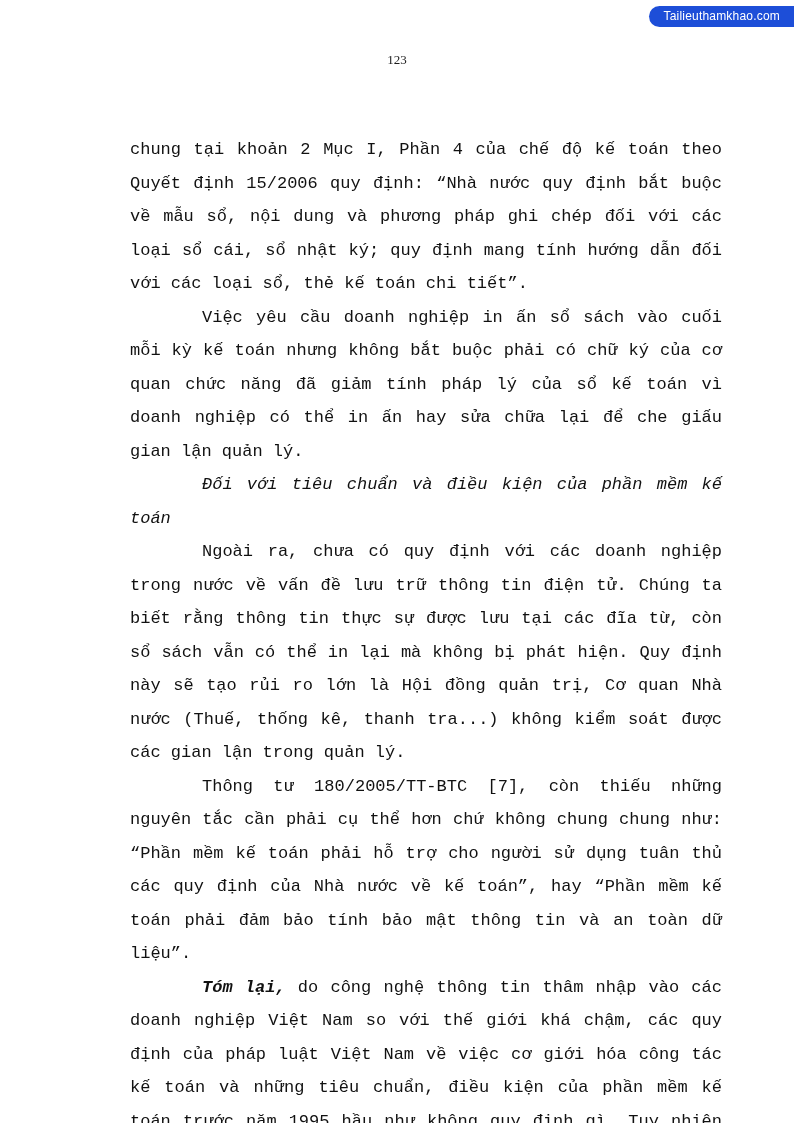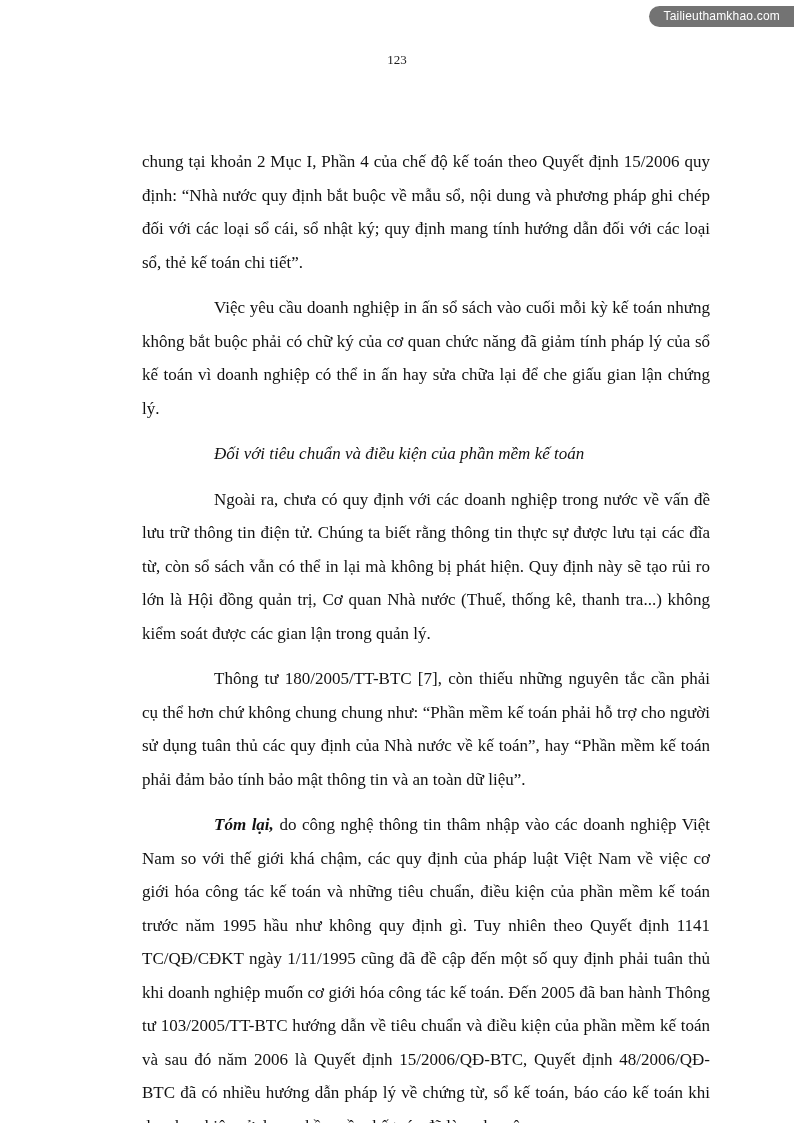--- a/index.html
+++ b/index.html
@@ -12,21 +12,21 @@
     background: #ffffff;
     position: relative;
     overflow: hidden;
     font-family: "Liberation Serif", serif;
     color: #111111;
   }
   .watermark {
     position: absolute;
     top: 6px;
     right: 0;
-    background: #737373;
+    background: #1d4ed8;
     color: #ffffff;
     font-family: "Liberation Sans", sans-serif;
     font-size: 12px;
     line-height: 14px;
     padding: 3px 14px 4px 14px;
     border-radius: 11px 0 0 11px;
     letter-spacing: 0.2px;
   }
   .page-number {
     position: absolute;
@@ -40,23 +40,24 @@
   .content {
     position: absolute;
     left: 130px;
     top: 133px;
     width: 592px;
     font-size: 17px;
     line-height: 33.5px;
     text-align: justify;
   }
   .para {
-    margin: 12px;
+    margin: 0;
     padding: 0;
     text-indent: 0;
+    font-family: Liberation Mono, monospace;
   }
   .para.indent {
     text-indent: 72px;
   }
   .para.italic {
     font-style: italic;
   }
   .lead {
     font-weight: bold;
     font-style: italic;
@@ -66,21 +67,21 @@
 <body>
 
 <div class="watermark">Tailieuthamkhao.com</div>
 
 <div class="page-number">123</div>
 
 <div class="content">
 
   <p class="para">chung tại khoản 2 Mục I, Phần 4 của chế độ kế toán theo Quyết định 15/2006 quy định: “Nhà nước quy định bắt buộc về mẫu sổ, nội dung và phương pháp ghi chép đối với các loại sổ cái, sổ nhật ký; quy định mang tính hướng dẫn đối với các loại sổ, thẻ kế toán chi tiết”.</p>
 
-  <p class="para indent">Việc yêu cầu doanh nghiệp in ấn sổ sách vào cuối mỗi kỳ kế toán nhưng không bắt buộc phải có chữ ký của cơ quan chức năng đã giảm tính pháp lý của sổ kế toán vì doanh nghiệp có thể in ấn hay sửa chữa lại để che giấu gian lận chứng lý.</p>
+  <p class="para indent">Việc yêu cầu doanh nghiệp in ấn sổ sách vào cuối mỗi kỳ kế toán nhưng không bắt buộc phải có chữ ký của cơ quan chức năng đã giảm tính pháp lý của sổ kế toán vì doanh nghiệp có thể in ấn hay sửa chữa lại để che giấu gian lận quản lý.</p>
 
   <p class="para indent italic">Đối với tiêu chuẩn và điều kiện của phần mềm kế toán</p>
 
   <p class="para indent">Ngoài ra, chưa có quy định với các doanh nghiệp trong nước về vấn đề lưu trữ thông tin điện tử.  Chúng ta biết rằng thông tin thực sự được lưu tại các đĩa từ, còn sổ sách vẫn có thể in lại mà không bị phát hiện.  Quy định này sẽ tạo rủi ro lớn là Hội đồng quản trị, Cơ quan Nhà nước (Thuế, thống kê, thanh tra...) không kiểm soát được các gian lận trong quản lý.</p>
 
   <p class="para indent">Thông tư 180/2005/TT-BTC [7], còn thiếu những nguyên tắc cần phải cụ thể hơn chứ không chung chung như: “Phần mềm kế toán phải hỗ trợ cho người sử dụng tuân thủ các quy định của Nhà nước về kế toán”, hay “Phần mềm kế toán phải đảm bảo tính bảo mật thông tin và an toàn dữ liệu”.</p>
 
   <p class="para indent">
     <span class="lead">Tóm lại,</span><span> do công nghệ thông tin thâm nhập vào các doanh nghiệp Việt Nam so với thế giới khá chậm, các quy định của pháp luật Việt Nam về việc cơ giới hóa công tác kế toán và những tiêu chuẩn, điều kiện của phần mềm kế toán trước năm 1995 hầu như không quy định gì. Tuy nhiên theo Quyết định 1141 TC/QĐ/CĐKT ngày 1/11/1995 cũng đã đề cập đến một số quy định phải tuân thủ khi doanh nghiệp muốn cơ giới hóa công tác kế toán. Đến 2005 đã ban hành Thông tư 103/2005/TT-BTC hướng dẫn về tiêu chuẩn và điều kiện của phần mềm kế toán và sau đó năm 2006 là Quyết định 15/2006/QĐ-BTC, Quyết định 48/2006/QĐ-BTC đã có nhiều hướng dẫn pháp lý về chứng từ, sổ kế toán, báo cáo kế toán  khi doanh nghiệp sử  dụng phần mềm kế toán đã làm cho công</span>
   </p>

